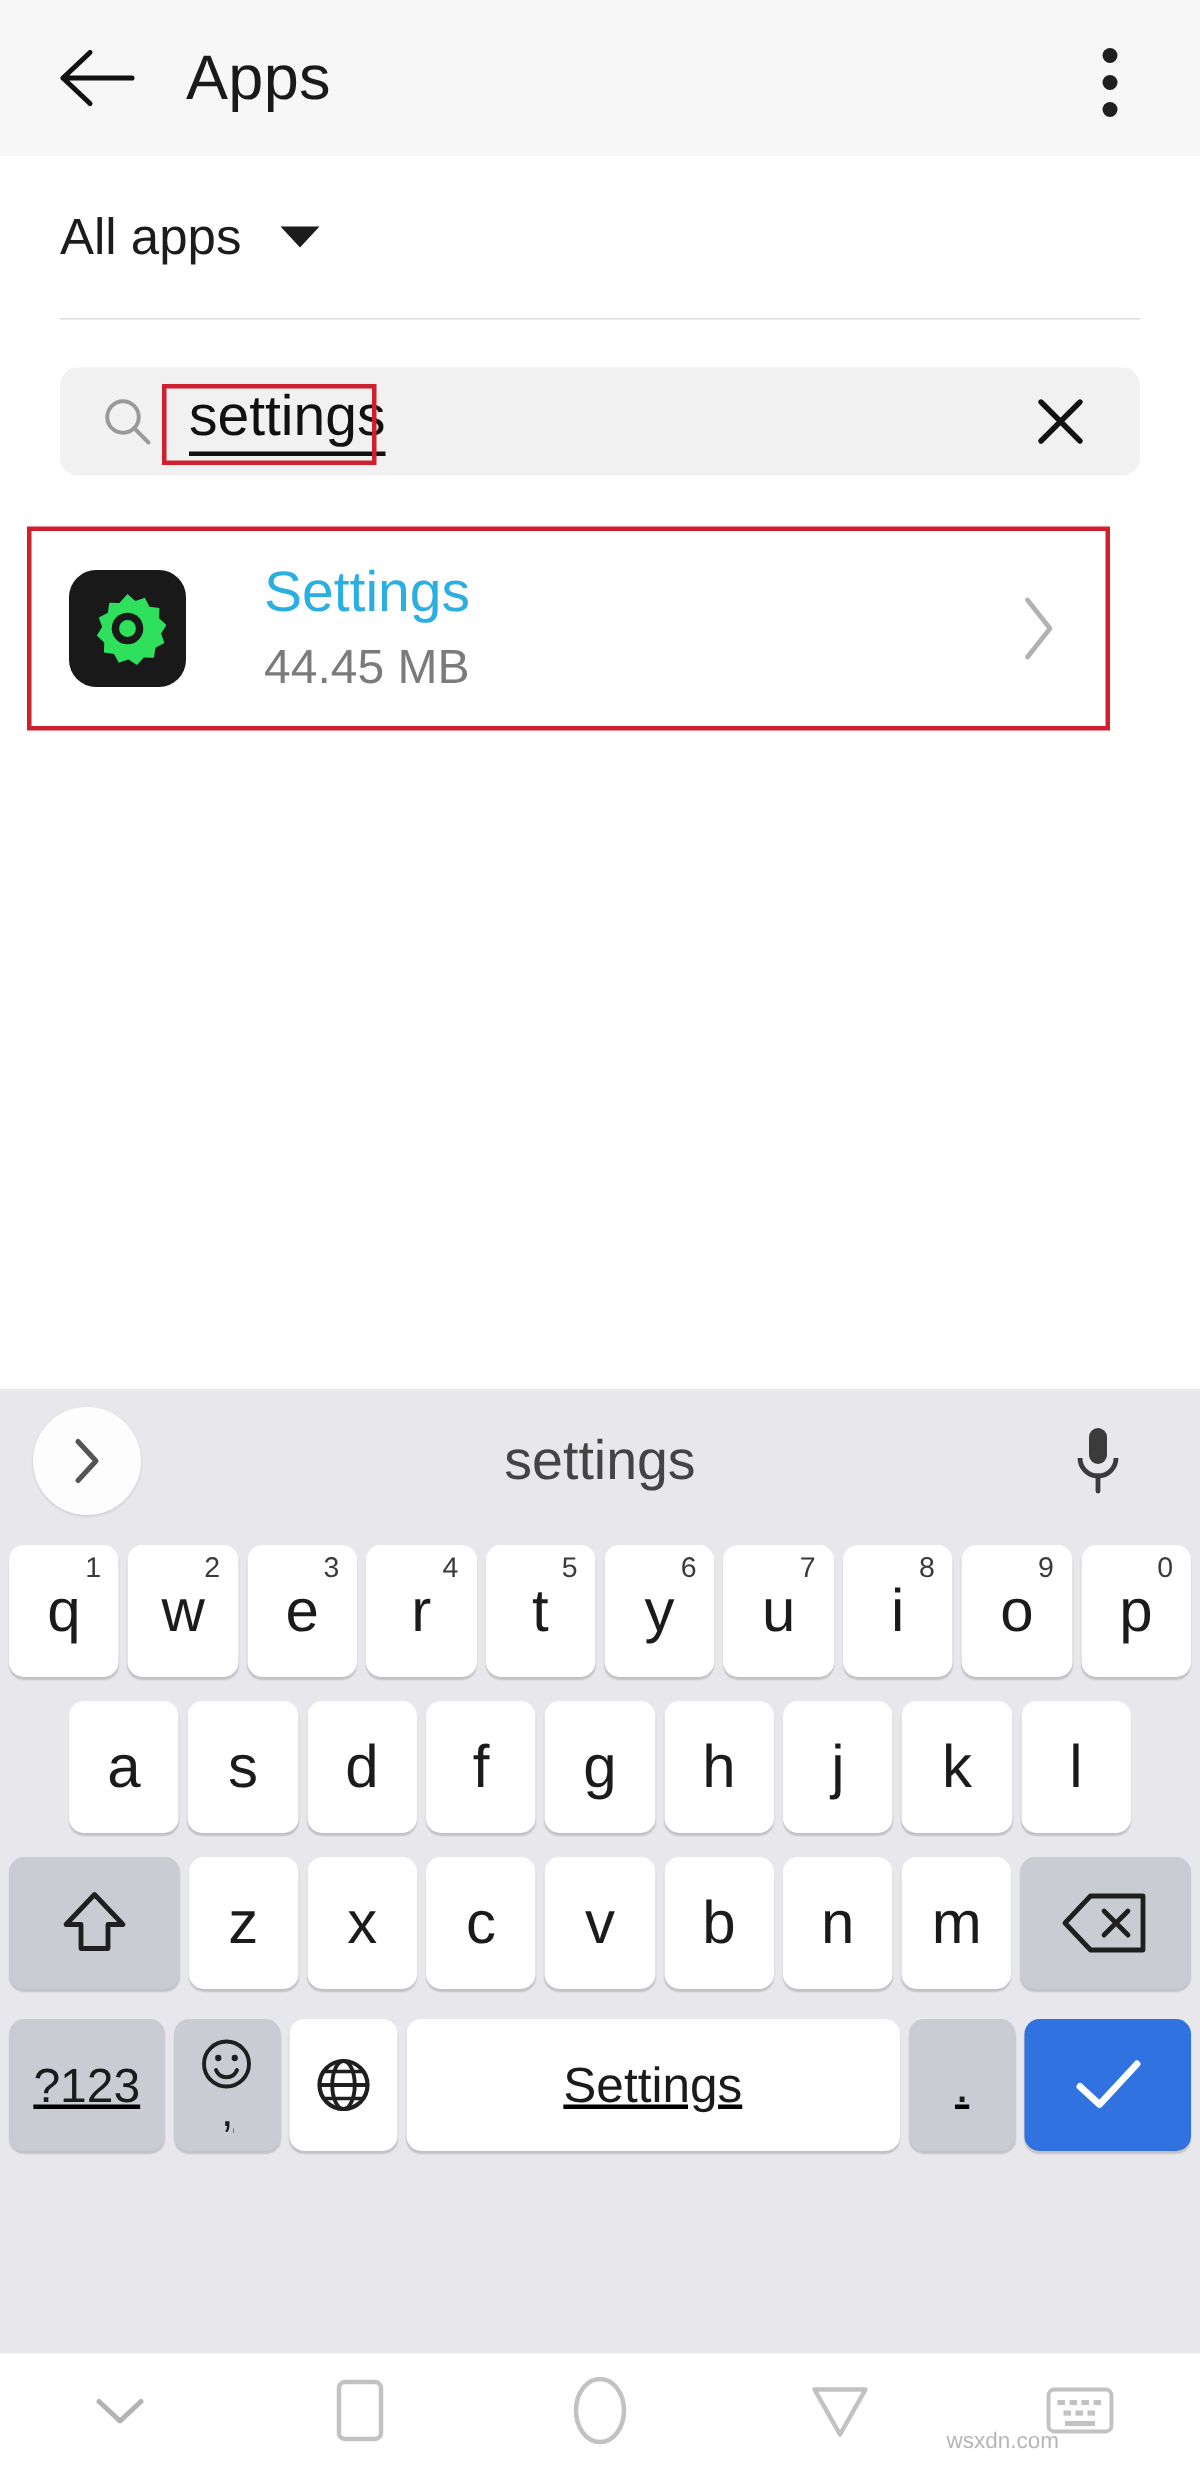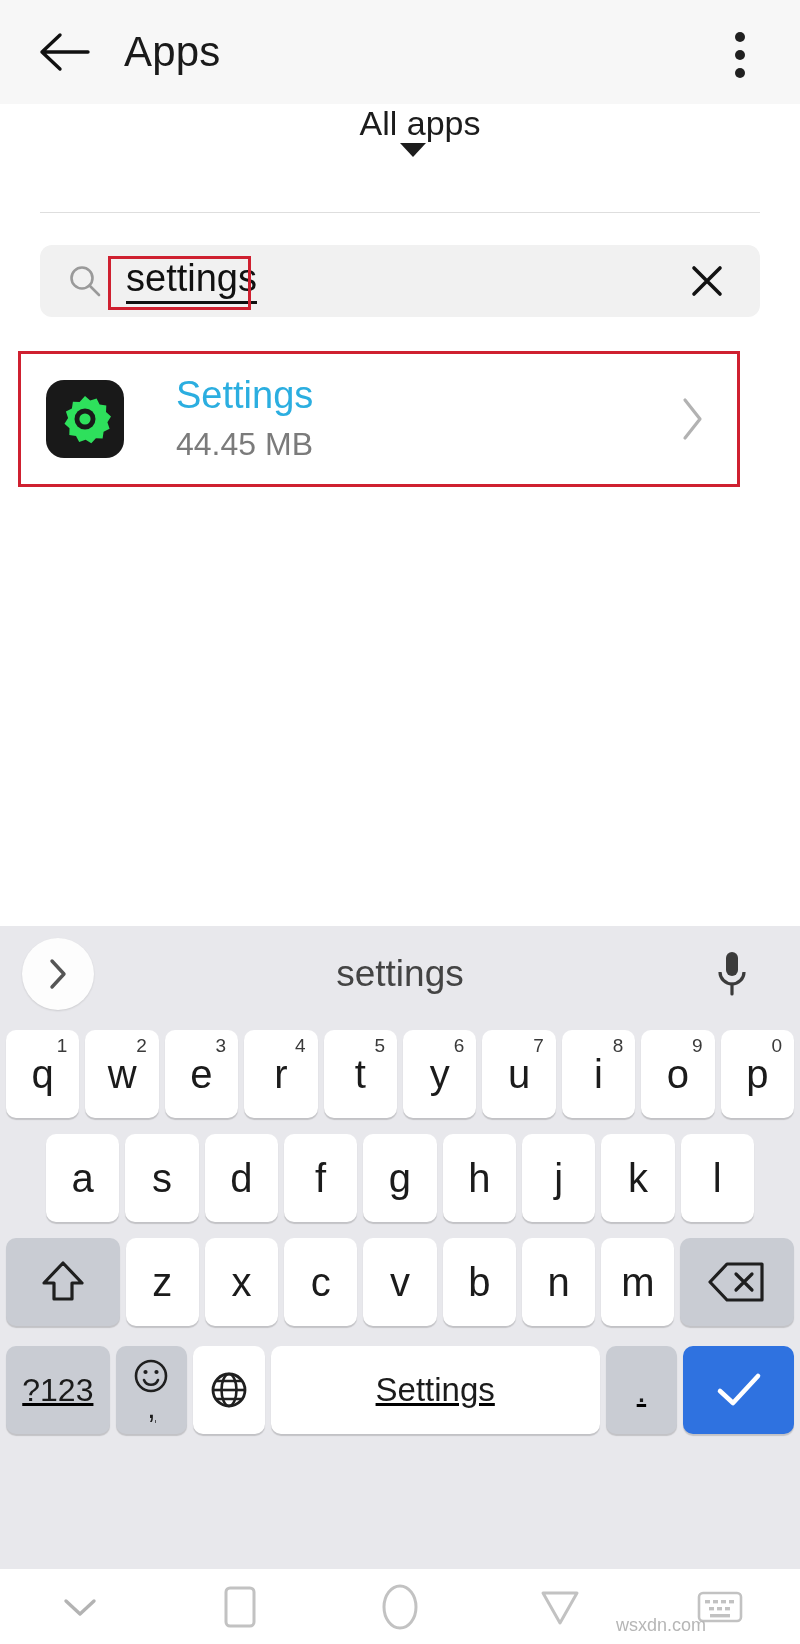--- a/index.html
+++ b/index.html
@@ -30,21 +30,21 @@
     position:absolute; right:36px; top:28px;
     width:48px; height:54px;
     display:flex; flex-direction:column; align-items:center; justify-content:space-between;
     padding:4px 0;
   }
   .overflow-btn i { display:block; width:10px; height:10px; border-radius:50%; background:#202020; }
 
   
   .filter-row {
     position:absolute; left:0; top:104px; width:800px; height:108px;
-    display:flex; align-items:center;flex-direction:column;
+    display:flex; align-items:center;
   }
   .filter-label { margin-left:40px; font-size:34px; color:#1c1c1c; }
   .filter-caret {
     margin-left:26px; width:0; height:0;
     border-left:13px solid transparent; border-right:13px solid transparent;
     border-top:14px solid #1c1c1c;
   }
   .divider {
     position:absolute; left:40px; top:212px; width:720px; height:1px; background:#dedede;
   }
@@ -138,21 +138,21 @@
 
   
   .navbar {
     position:absolute; left:0; top:1569px; width:800px; height:75px;
     background:#ffffff; display:flex; align-items:center; justify-content:space-around;
   }
   .nav-item { width:90px; height:60px; display:flex; align-items:center; justify-content:center; }
 
   .watermark {
     position:absolute; right:10px; bottom:8px;
-    font-size:18px; color:#b6b6b6;
+    font-size:15px; color:#b6b6b6;
   }
 </style>
 </head>
 <body>
 
 <div class="screen">
 
   <div class="appbar">
     <div class="back-btn">
       <svg width="54" height="40" viewBox="0 0 54 40">

